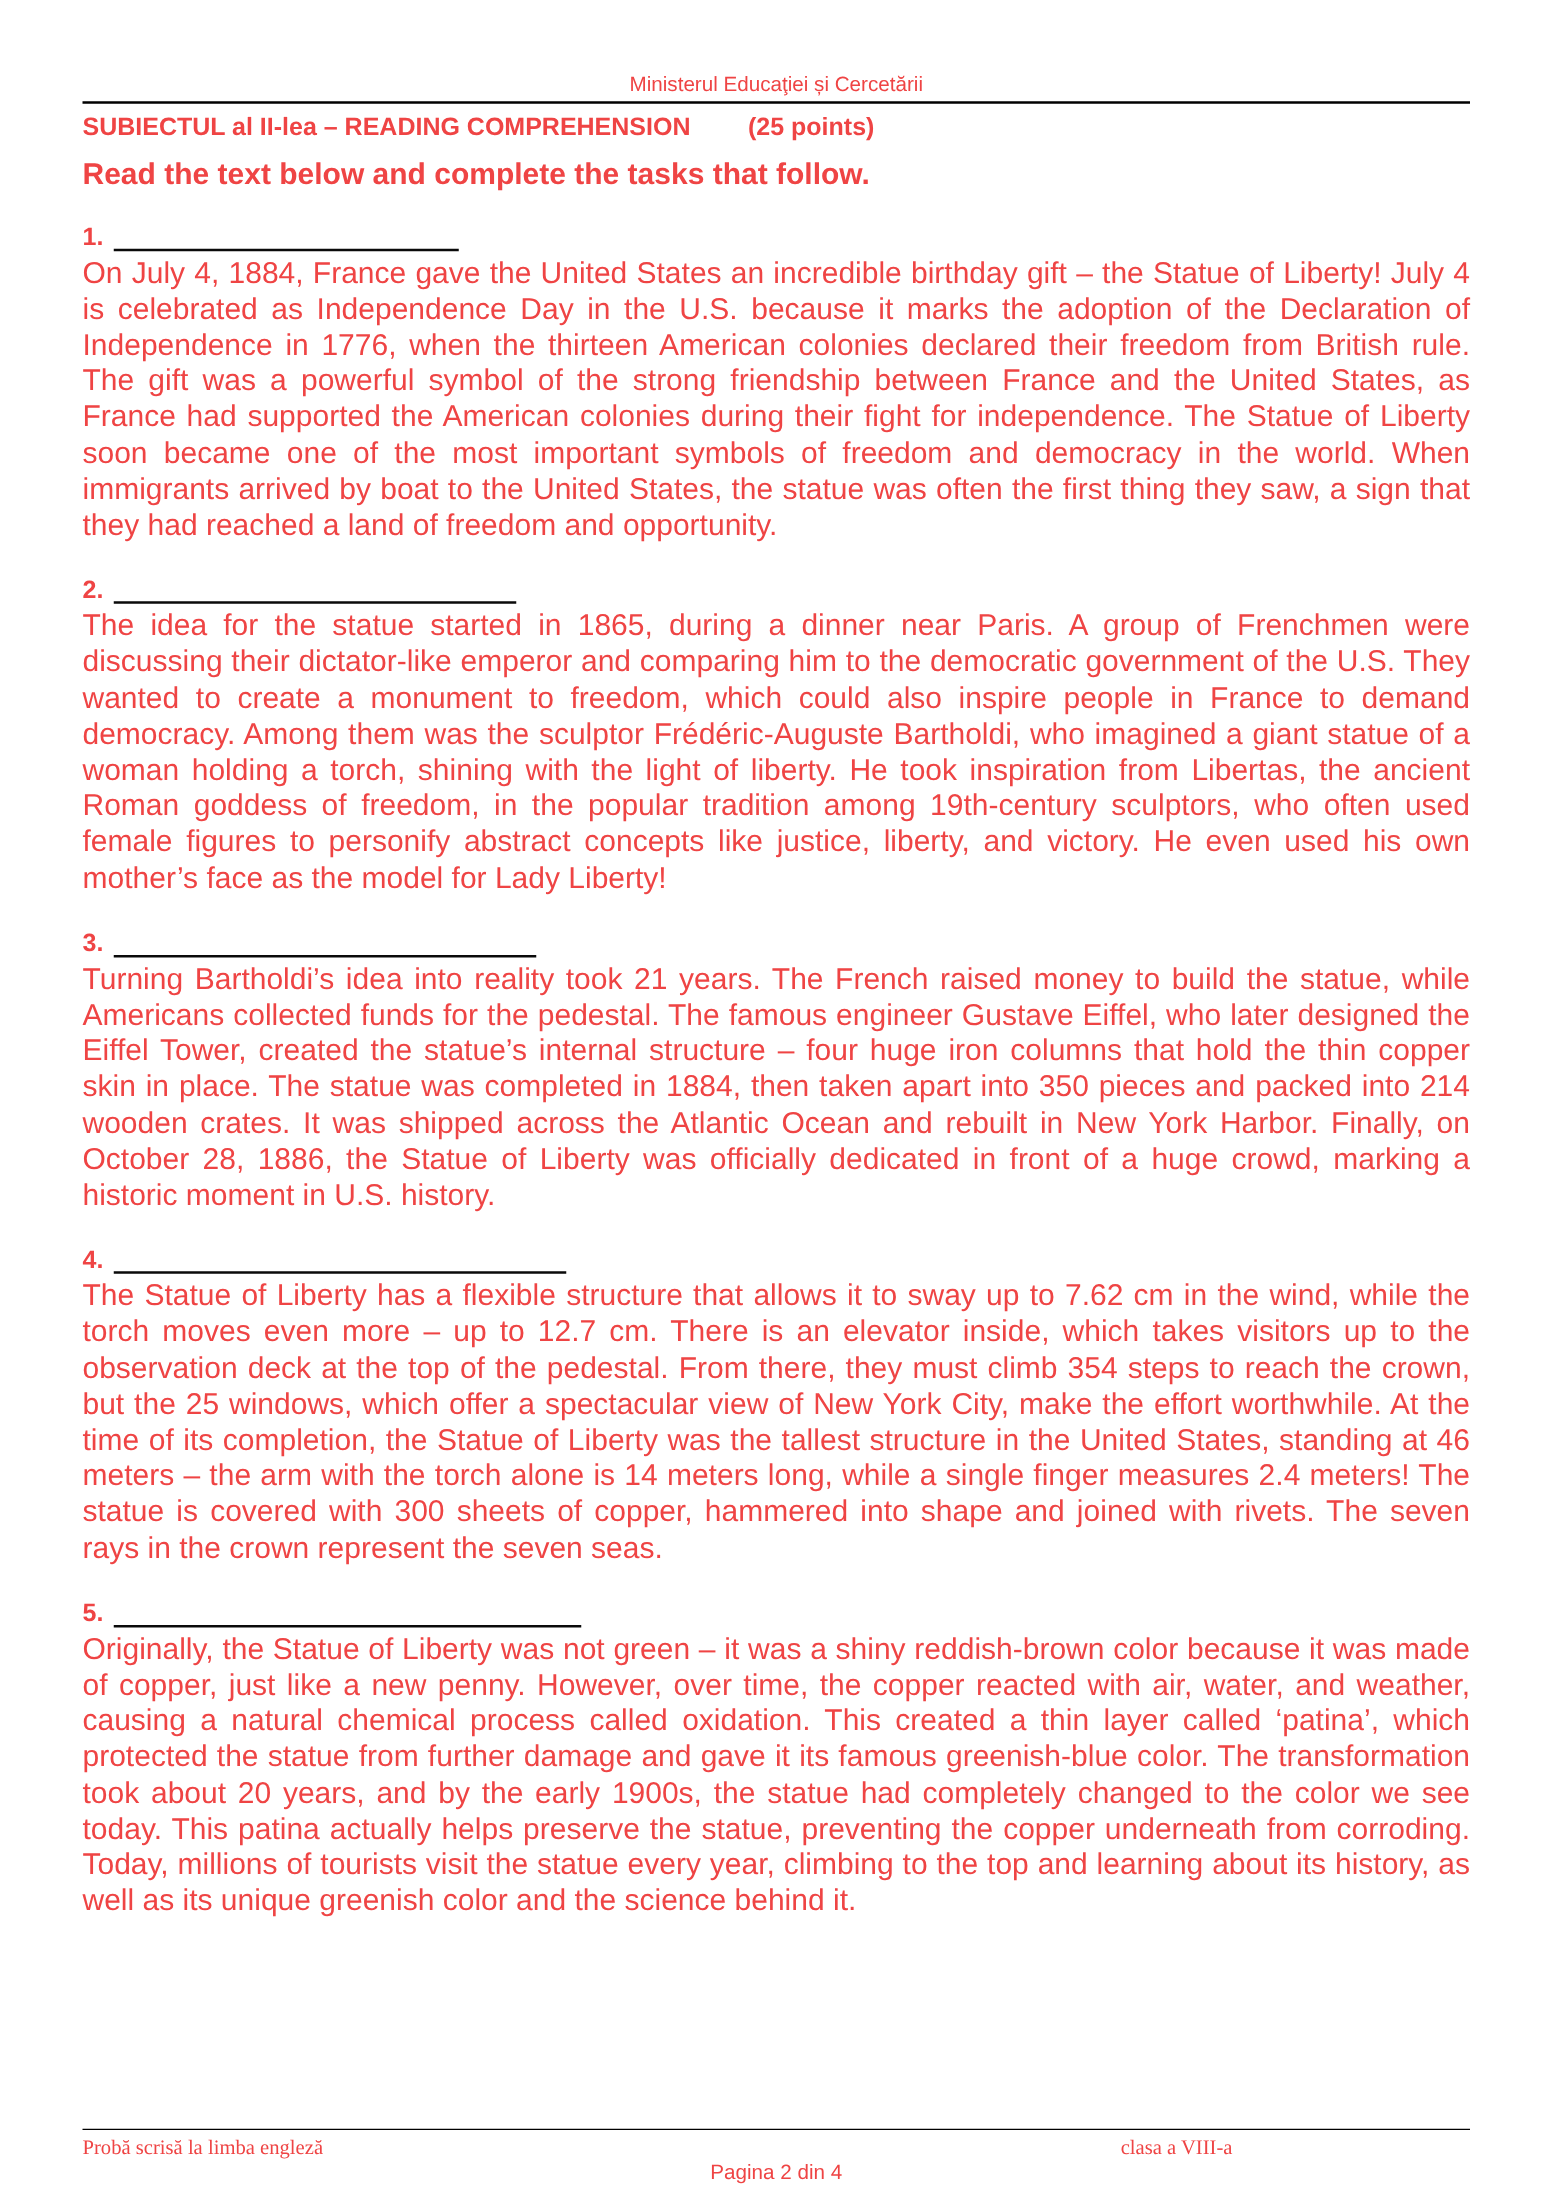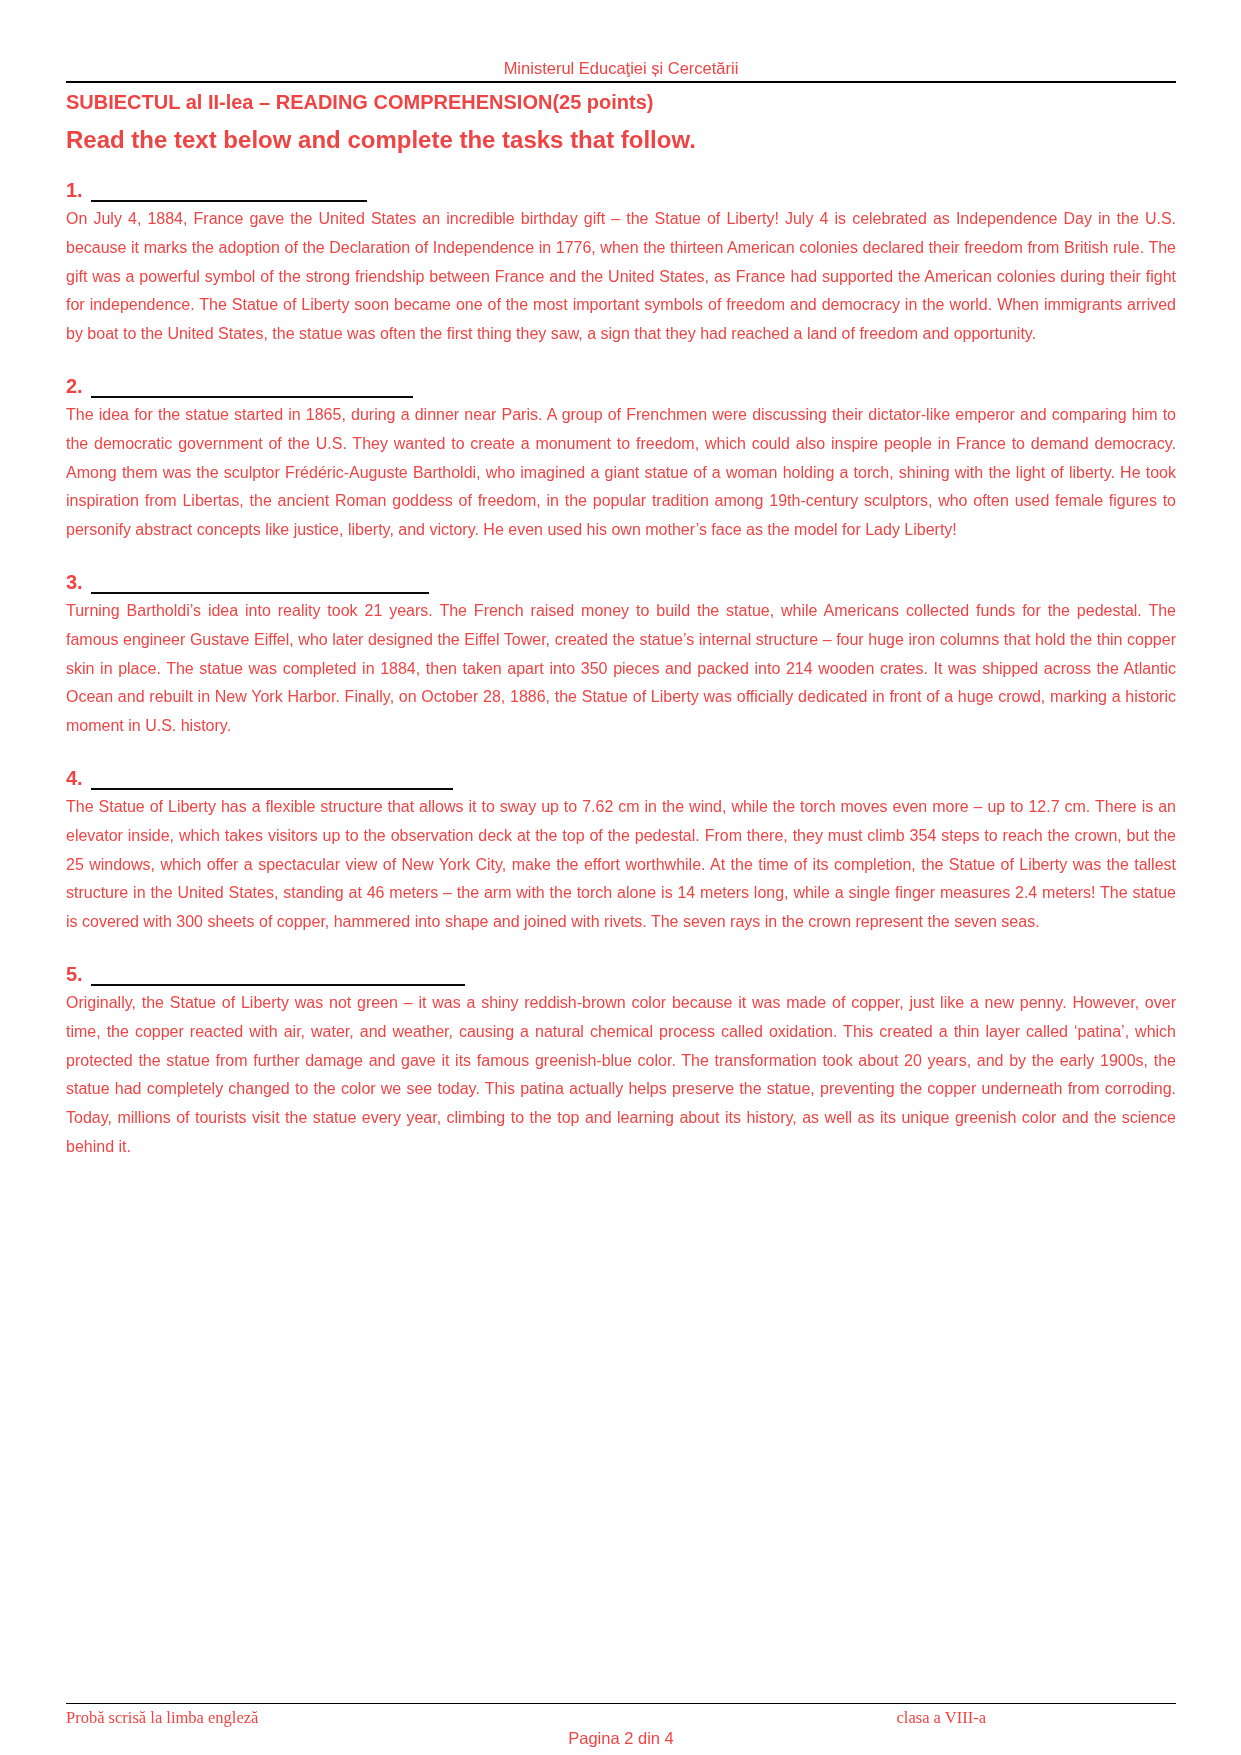--- a/index.html
+++ b/index.html
@@ -20,21 +20,21 @@
     border-top: 2px solid #000;
     margin: 3px 0 0 0;
   }
   .subject-line {
     margin-top: 6px;
     font-weight: bold;
     font-size: 20px;
     line-height: 26px;
     white-space: nowrap;
   }
-  .points { }
+  .points { margin-left: 46px; }
   .instruction {
     margin-top: 12px;
     font-weight: bold;
     font-size: 24px;
     line-height: 26px;
   }
   .task { margin-top: 23px; }
   .task-head {
     font-weight: bold;
     font-size: 20px;
@@ -47,21 +47,21 @@
     border-bottom: 2.5px solid #0a0a0a;
     vertical-align: -5px;
     margin-left: 8px;
   }
   .task:nth-of-type(1) .blank { width: 276px; }
   .task:nth-of-type(2) .blank { width: 322px; }
   .task:nth-of-type(3) .blank { width: 338px; }
   .task:nth-of-type(4) .blank { width: 362px; }
   .task:nth-of-type(5) .blank { width: 374px; }
   .task-text {
-    font-size: 16px;
+    font-size: 24px;
     line-height: 28.8px;
     text-align: justify;
   }
   footer {
     position: absolute;
     left: 66px;
     right: 65px;
     bottom: 6px;
     font-size: 16.5px;
     line-height: 21px;

